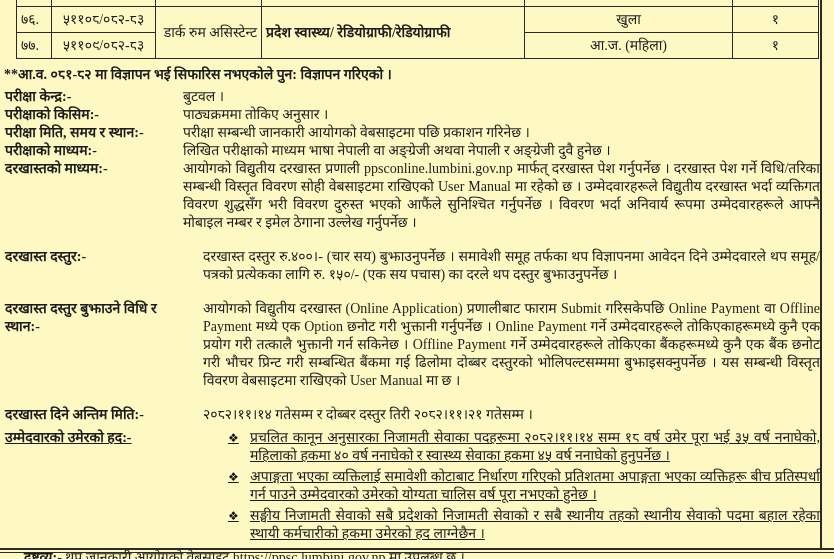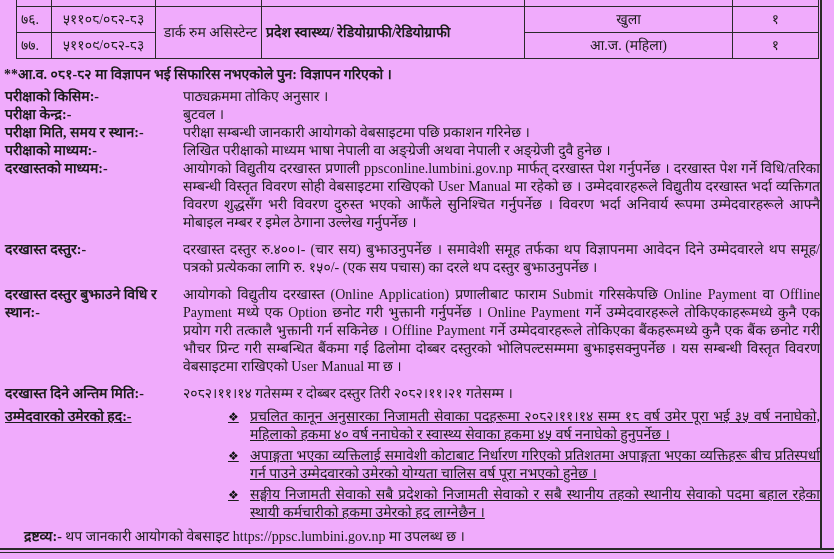--- a/index.html
+++ b/index.html
@@ -1,19 +1,19 @@
 <!DOCTYPE html>
 <html lang="ne"><head>
 <meta charset="utf-8">
 <style>
   html,body{margin:0;padding:0;background:#e8e8e8;}
   .page{
     position:relative;
     width:834px;height:559px;
-    background:#f0abfc;
+    background:#fef9c3;
     overflow:hidden;
     font-family:"Liberation Serif","DejaVu Serif",serif;
     font-size:14px;color:#1c1c1c;
     -webkit-font-smoothing:antialiased;
   }
   
   table.vacancy{
     border-collapse:collapse;
     table-layout:fixed;
     margin-left:16px;
@@ -50,21 +50,21 @@
     line-height:18px;
     padding-top:0;
   }
   .drow .val{
     flex:1;
     line-height:18px;
     text-align:justify;
     text-justify:inter-word;
   }
   .mt2{margin-top:0;}
-  .mt9{margin-top:9px;}
+  .mt9{margin-top:16px;gap:20px;}
   .mt5{margin-top:5px;text-decoration:underline;}
   
   .bullets{flex:1;}
   .bullet{
     display:flex;
     margin-left:45px;
     margin-bottom:3px;
   }
   .bullet .glyph{
     flex:0 0 22px;
@@ -127,27 +127,27 @@
       <td class="c-cnt">१</td>
     </tr>
   </tbody>
     </table>
 
   <div class="note">**आ.व. ०८१-८२ मा विज्ञापन भई सिफारिस नभएकोले पुन: विज्ञापन गरिएको ।</div>
 
   <div class="details">
 
     <div class="drow">
+      <div class="lbl">परीक्षा केन्द्र:-</div>
+      <div class="val">बुटवल ।</div>
+    </div>
+
+    <div class="drow">
       <div class="lbl">परीक्षाको किसिम:-</div>
       <div class="val">पाठ्यक्रममा तोकिए अनुसार ।</div>
-    </div>
-
-    <div class="drow">
-      <div class="lbl">परीक्षा केन्द्र:-</div>
-      <div class="val">बुटवल ।</div>
     </div>
 
     <div class="drow">
       <div class="lbl">परीक्षा मिति, समय र स्थान:-</div>
       <div class="val">परीक्षा सम्बन्धी जानकारी आयोगको वेबसाइटमा पछि प्रकाशन गरिनेछ ।</div>
     </div>
 
     <div class="drow">
       <div class="lbl">परीक्षाको माध्यम:-</div>
       <div class="val">लिखित परीक्षाको माध्यम भाषा नेपाली वा अङ्ग्रेजी अथवा नेपाली र अङ्ग्रेजी दुवै हुनेछ ।</div>

